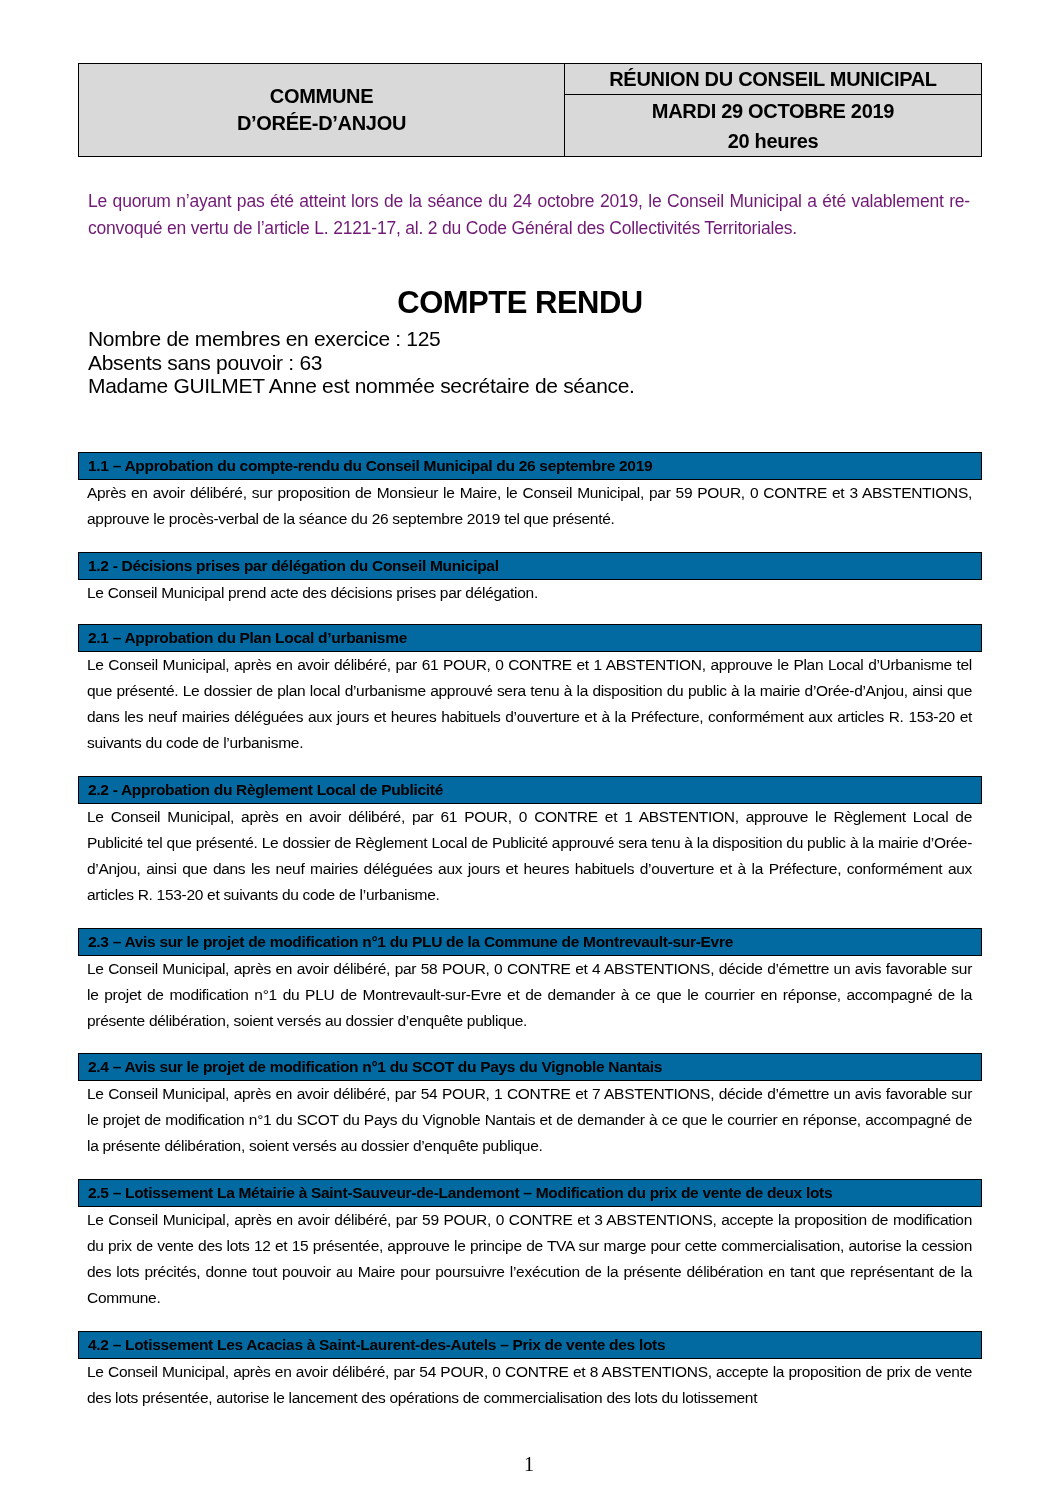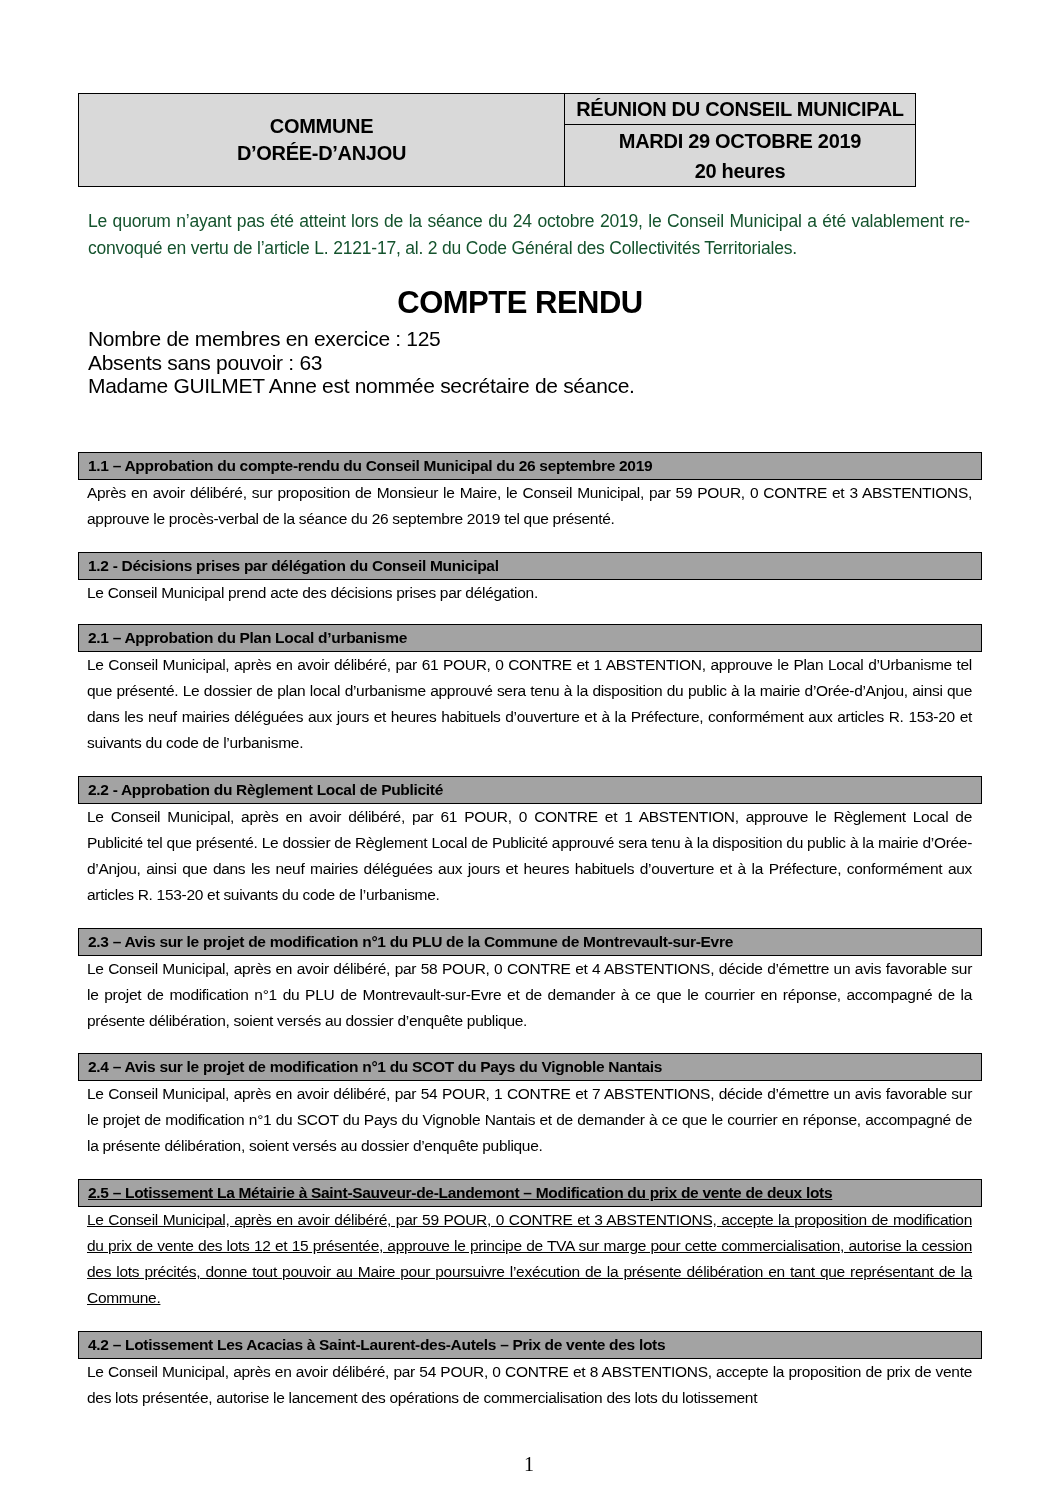--- a/index.html
+++ b/index.html
@@ -2,60 +2,59 @@
 <html><head>
   <meta charset="utf-8">
   <style>
     html, body { margin: 0; padding: 0; background: #ffffff; }
     body {
       width: 1058px; height: 1497px; position: relative; overflow: hidden;
       font-family: "Liberation Sans", sans-serif; color: #000;
     }
 
     .header-table {
-      position: absolute; left: 78px; top: 63px; width: 838px; height: 94px;
+      position: absolute; left: 78px; top: 63px; width: 904px; height: 94px;
       border: 1.5px solid #000; background: #d9d9d9; box-sizing: border-box;
       display: flex;
-      margin-top: 30px;
     }
     .header-left {
       width: 486px; border-right: 1.5px solid #000; box-sizing: border-box;
       display: flex; flex-direction: column; justify-content: center; align-items: center;
       font-weight: bold; font-size: 20px; line-height: 27px; letter-spacing: -0.3px;
     }
     .header-right { flex: 1; display: flex; flex-direction: column; }
     .header-right .r1 {
       height: 31px; border-bottom: 1.5px solid #000; box-sizing: border-box;
       display: flex; align-items: center; justify-content: center;
       font-weight: bold; font-size: 20px; letter-spacing: -0.3px;
     }
     .header-right .r2 {
       flex: 1; display: flex; flex-direction: column; align-items: center; justify-content: center;
       font-weight: bold; font-size: 20px; line-height: 30px; letter-spacing: -0.3px;
     }
 
     .notice {
       position: absolute; left: 88px; top: 188px; width: 882px;
-      color: #14532d; font-size: 17.5px; line-height: 27px; text-align: justify;
-      text-align-last: left; letter-spacing: -0.2px; margin-top: 20px;
+      color: #701a75; font-size: 17.5px; line-height: 27px; text-align: justify;
+      text-align-last: left; letter-spacing: -0.2px;
     }
 
     .doc-title {
       position: absolute; left: 0; width: 1040px; top: 285px; text-align: center;
       font-weight: bold; font-size: 31px; letter-spacing: -0.5px;
     }
 
     .attendance {
       position: absolute; left: 88px; top: 327px; font-size: 21px; line-height: 23.5px;
       letter-spacing: -0.3px;
     }
 
     .section { position: absolute; left: 78px; width: 904px; }
     .section-header {
-      border: 1.5px solid #000; background: #a3a3a3; box-sizing: border-box;
+      border: 1.5px solid #000; background: #0369a1; box-sizing: border-box;
       height: 28px; padding-left: 9px; display: flex; align-items: center;
       font-weight: bold; font-size: 15.5px; letter-spacing: -0.3px;
     }
     .section-body {
       padding: 0 10px 0 9px; font-size: 15.5px; line-height: 26px; text-align: justify;
       letter-spacing: -0.3px;
     }
 
     .page-number {
       position: absolute; left: 0; width: 1058px; top: 1453px; text-align: center;
@@ -112,21 +111,21 @@
 <div class="section" style="top:928px;">
   <div class="section-header">2.3 – Avis sur le projet de modification n°1 du PLU de la Commune de Montrevault-sur-Evre</div>
   <div class="section-body">Le Conseil Municipal, après en avoir délibéré, par  58 POUR, 0 CONTRE et 4 ABSTENTIONS, décide d’émettre un avis favorable sur le projet de modification n°1 du PLU de Montrevault-sur-Evre et de demander à ce que le courrier en réponse, accompagné de la présente délibération, soient versés au dossier d’enquête publique.</div>
 </div>
 
 <div class="section" style="top:1053px;">
   <div class="section-header">2.4 – Avis sur le projet de modification n°1 du SCOT du Pays du Vignoble Nantais</div>
   <div class="section-body">Le Conseil Municipal, après en avoir délibéré, par  54 POUR, 1 CONTRE et 7 ABSTENTIONS, décide d’émettre un avis favorable sur le projet de modification n°1 du SCOT du Pays du Vignoble Nantais  et de demander à ce que le courrier en réponse, accompagné de la présente délibération, soient versés au dossier d’enquête publique.</div>
 </div>
 
-<div class="section" style="top:1179px;text-decoration:underline;">
+<div class="section" style="top:1179px;">
   <div class="section-header">2.5 – Lotissement La Métairie à Saint-Sauveur-de-Landemont – Modification du prix de vente de deux lots</div>
   <div class="section-body">Le Conseil Municipal, après en avoir délibéré, par  59 POUR, 0 CONTRE et 3 ABSTENTIONS, accepte la proposition de modification du prix de vente des lots 12 et 15 présentée, approuve le principe de TVA sur marge pour cette commercialisation, autorise la cession des lots précités, donne tout pouvoir au Maire pour poursuivre l’exécution de la présente délibération en tant que représentant de la Commune.</div>
 </div>
 
 <div class="section" style="top:1331px;">
   <div class="section-header">4.2 – Lotissement Les Acacias à Saint-Laurent-des-Autels – Prix de vente des lots</div>
   <div class="section-body">Le Conseil Municipal, après en avoir délibéré, par  54 POUR, 0 CONTRE et 8 ABSTENTIONS, accepte la proposition de prix de vente des lots présentée, autorise le lancement des opérations de commercialisation des lots du lotissement</div>
 </div>
 
 <div class="page-number">1</div>

